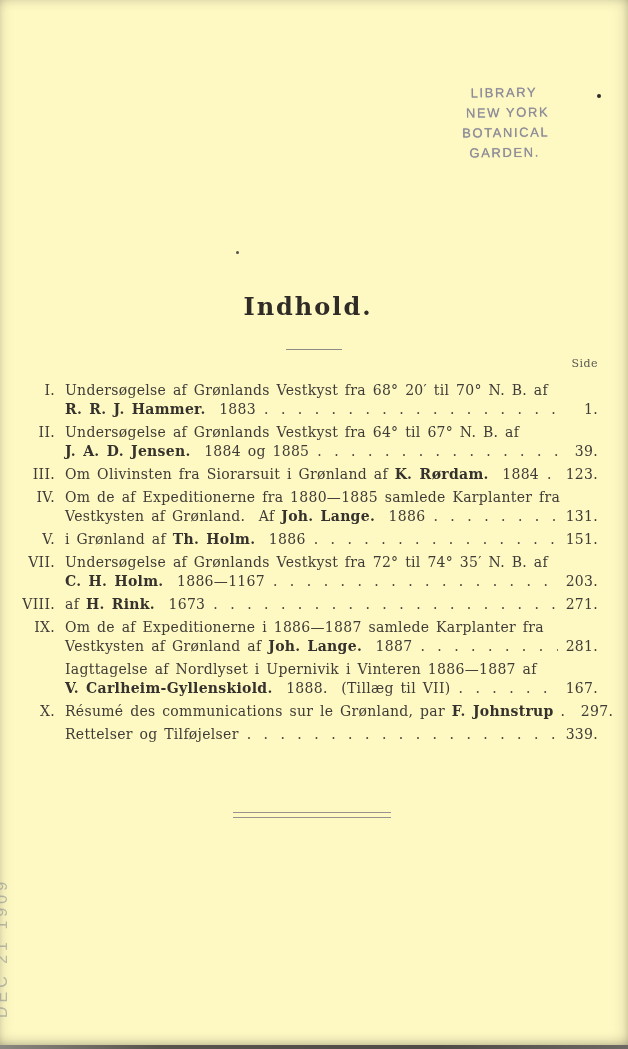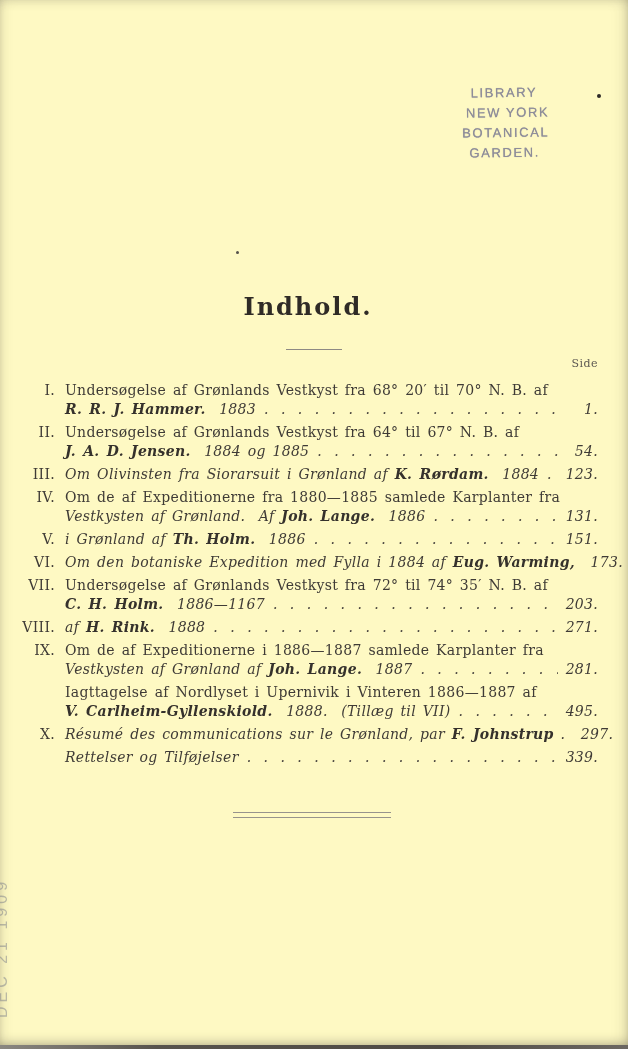--- a/index.html
+++ b/index.html
@@ -24,21 +24,21 @@
     font-size:24px;font-weight:bold;letter-spacing:2px;color:#2f2b26;}
   .title-rule{position:absolute;top:349px;left:286px;width:56px;border-top:1px solid #8e8a84;}
   .side-label{position:absolute;top:357px;right:30px;font-size:11px;color:#5c5852;letter-spacing:.5px;}
   
   .toc{position:absolute;top:381px;left:14px;right:30px;font-size:14px;line-height:19px;
     letter-spacing:.3px;word-spacing:2px;}
   .entry{display:flex;align-items:baseline;margin-bottom:4px;}
   .num{flex:0 0 41px;padding-right:10px;text-align:right;}
   .body{flex:1 1 auto;min-width:0;}
   .line span{white-space:pre;}
-  .line.last{display:flex;align-items:flex-start;font-style:italic;}
+  .line.last{display:flex;align-items:flex-start;}
   .b{font-weight:bold;color:#35312c;}
   .leader{flex:1 1 auto;overflow:hidden;white-space:nowrap;margin:0 6px 0 8px;color:#4a453f;}
   .leader::before{content:". . . . . . . . . . . . . . . . . . . . . . . . . . . . . . . . . . . . . . . . . . . . . .";letter-spacing:3px;}
   .pagenum{flex:0 0 auto;min-width:34px;text-align:right;}
   
   .double-rule{position:absolute;top:812px;left:233px;width:158px;border-top:1px solid #97938c;}
   .double-rule::after{content:"";display:block;margin-top:4px;border-top:1px solid #97938c;}
   
   .date-stamp{position:absolute;left:-7px;top:866px;height:152px;width:24px;
     writing-mode:vertical-rl;transform:rotate(180deg);
@@ -82,21 +82,21 @@
         </div>
       </div>
       <div class="entry">
         <div class="num">II.</div>
         <div class="body">
           <div class="line"><span>Undersøgelse af Grønlands Vestkyst fra 64° til 67° N. B. af</span></div>
           <div class="line last">
             <span class="b">J. A. D. Jensen.</span>
             <span>  1884 og 1885</span>
             <span class="leader"></span>
-            <span class="pagenum">54.</span>
+            <span class="pagenum">39.</span>
           </div>
         </div>
       </div>
       <div class="entry">
         <div class="num">III.</div>
         <div class="body">
           <div class="line last">
             <span>Om Olivinsten fra Siorarsuit i Grønland af </span>
             <span class="b">K. Rørdam.</span>
             <span>  1884</span>
@@ -124,49 +124,38 @@
           <div class="line last">
             <span>i Grønland af </span>
             <span class="b">Th. Holm.</span>
             <span>  1886</span>
             <span class="leader"></span>
             <span class="pagenum">151.</span>
           </div>
         </div>
       </div>
       <div class="entry">
-        <div class="num">VI.</div>
-        <div class="body">
-          <div class="line last">
-            <span>Om den botaniske Expedition med Fylla i 1884 af </span>
-            <span class="b">Eug. Warming,</span>
-            <span class="leader"></span>
-            <span class="pagenum">173.</span>
-          </div>
-        </div>
-      </div>
-      <div class="entry">
         <div class="num">VII.</div>
         <div class="body">
           <div class="line"><span>Undersøgelse af Grønlands Vestkyst fra 72° til 74° 35′ N. B. af</span></div>
           <div class="line last">
             <span class="b">C. H. Holm.</span>
             <span>  1886—1167</span>
             <span class="leader"></span>
             <span class="pagenum">203.</span>
           </div>
         </div>
       </div>
       <div class="entry">
         <div class="num">VIII.</div>
         <div class="body">
           <div class="line last">
             <span>af </span>
             <span class="b">H. Rink.</span>
-            <span>  1888</span>
+            <span>  1673</span>
             <span class="leader"></span>
             <span class="pagenum">271.</span>
           </div>
         </div>
       </div>
       <div class="entry">
         <div class="num">IX.</div>
         <div class="body">
           <div class="line"><span>Om de af Expeditionerne i 1886—1887 samlede Karplanter fra</span></div>
           <div class="line last">
@@ -179,21 +168,21 @@
         </div>
       </div>
       <div class="entry">
         <div class="num"></div>
         <div class="body">
           <div class="line"><span>Iagttagelse af Nordlyset i Upernivik i Vinteren 1886—1887 af</span></div>
           <div class="line last">
             <span class="b">V. Carlheim-Gyllenskiold.</span>
             <span>  1888.  (Tillæg til VII)</span>
             <span class="leader"></span>
-            <span class="pagenum">495.</span>
+            <span class="pagenum">167.</span>
           </div>
         </div>
       </div>
       <div class="entry">
         <div class="num">X.</div>
         <div class="body">
           <div class="line last">
             <span>Résumé des communications sur le Grønland, par </span>
             <span class="b">F. Johnstrup</span>
             <span> .</span>

